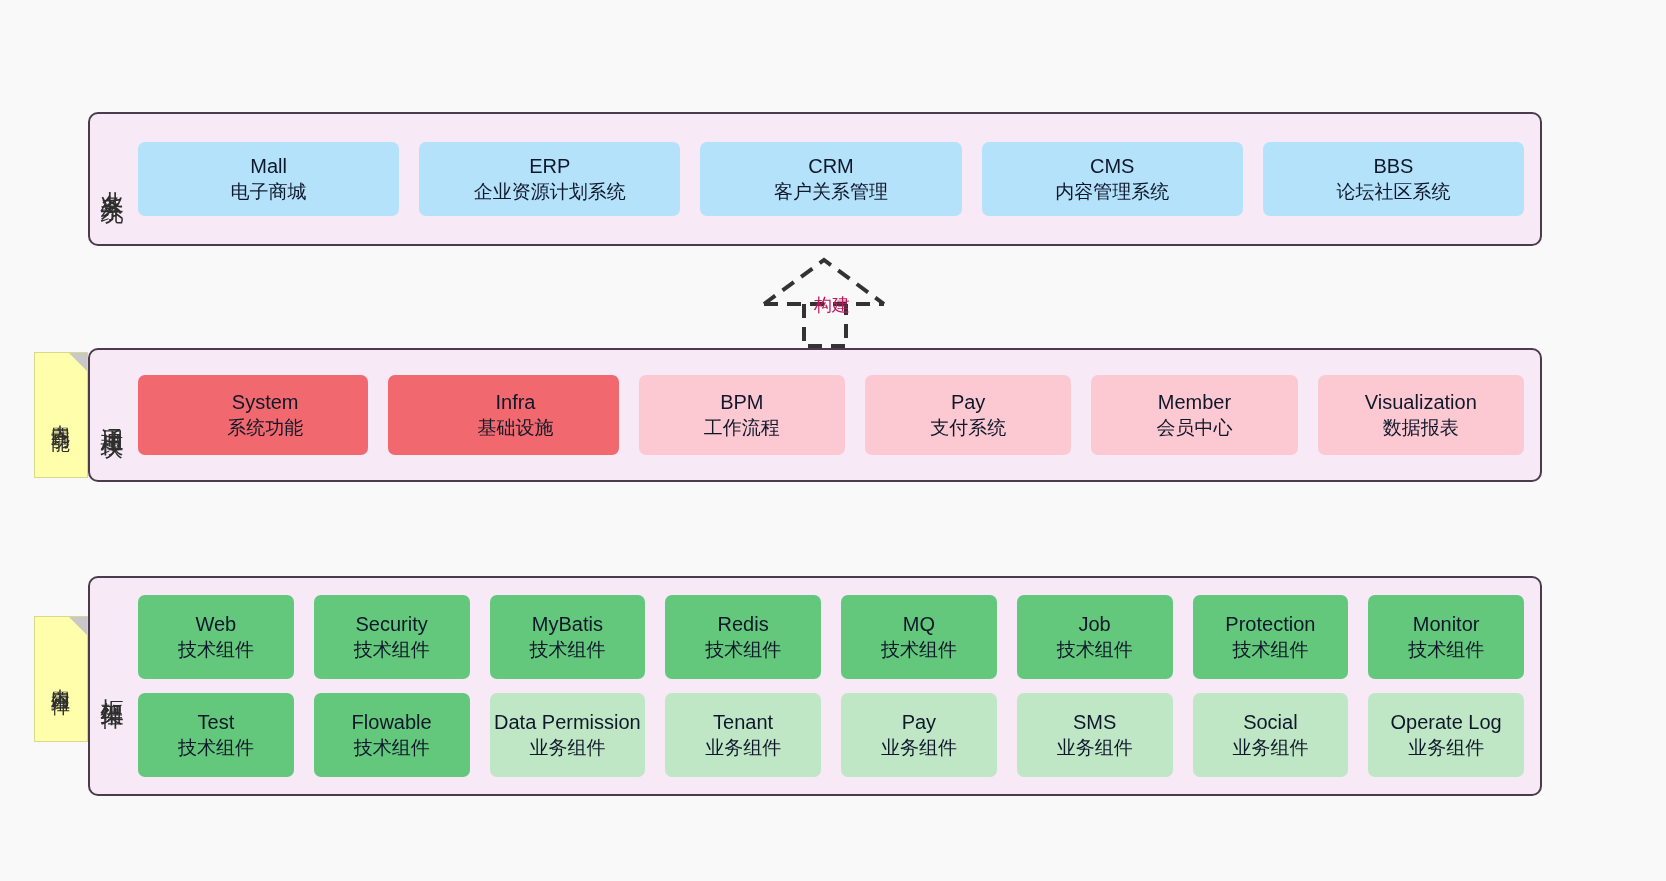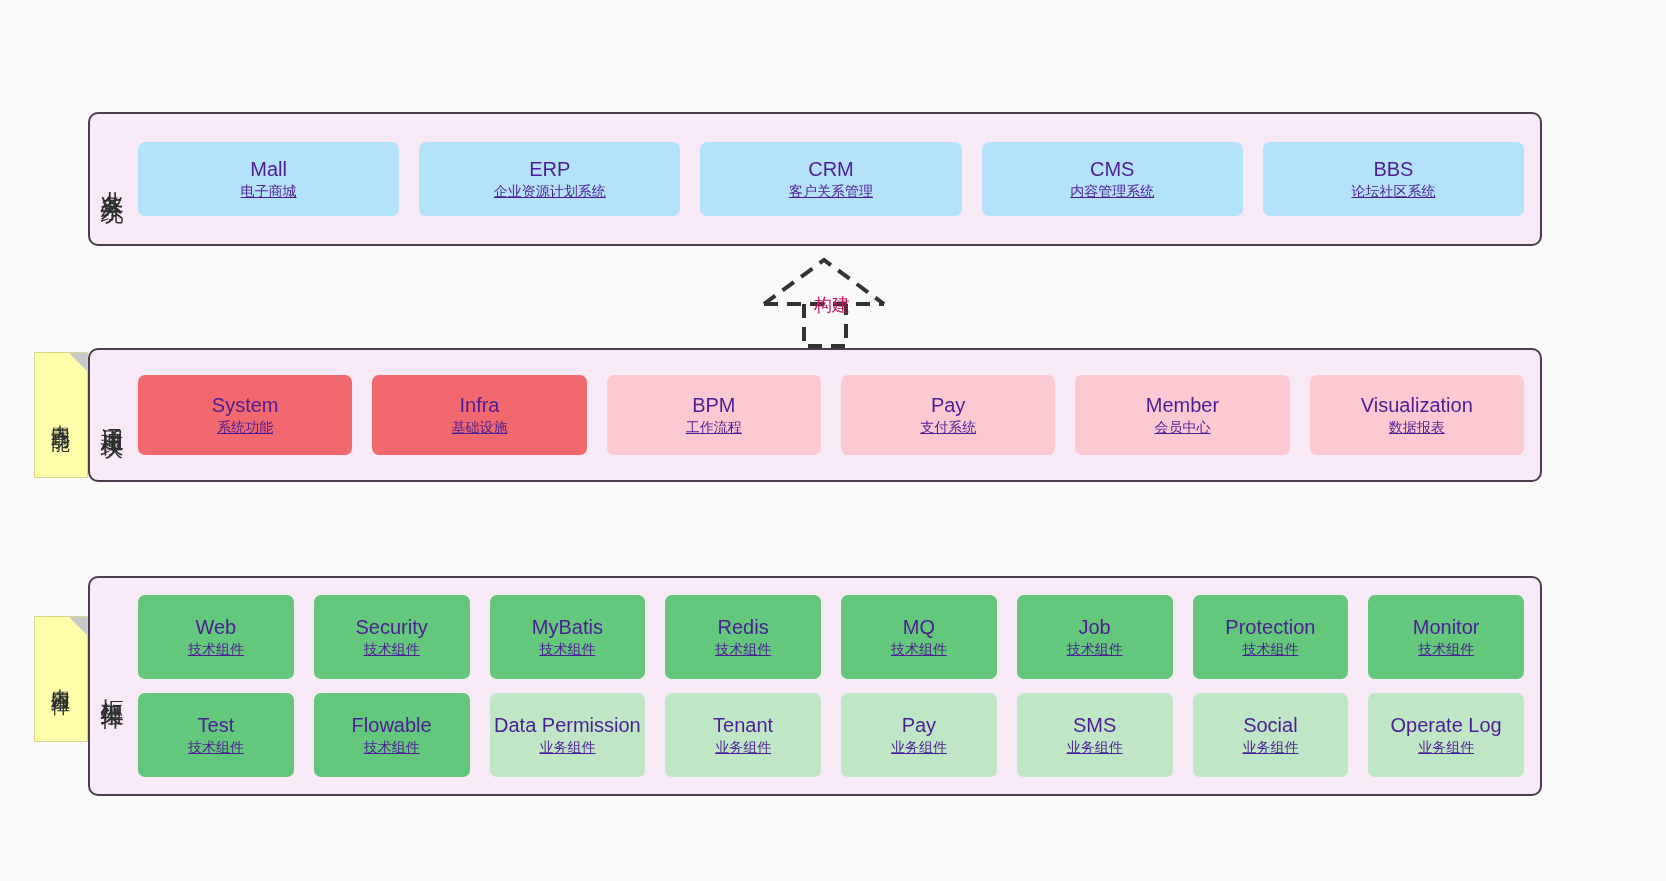--- a/index.html
+++ b/index.html
@@ -58,30 +58,30 @@
 
   
   .card {
     flex: 1 1 0;
     border-radius: 7px;
     display: flex;
     flex-direction: column;
     align-items: center;
     justify-content: center;
     text-align: center;
-    color: #4c1d95;
+    color: #0f172a;
     line-height: 1.28;
     padding: 6px 4px;
     min-width: 0;
   }
   .card .t1 { font-size: 20px; }
-  .card .t2 { font-size: 14px; text-decoration: underline; }
+  .card .t2 { font-size: 19px; }
 
   .card.blue        { background: #b5e2fb; }
-  .card.red         { background: #f1686e; }
+  .card.red         { background: #f1686e; padding-left: 28px; }
   .card.pink        { background: #fcc9d3; justify-content: center; }
   .card.green       { background: #63c77c; }
   .card.lightgreen  { background: #bfe7c6; }
 
   
   #layer-business  { left: 88px;  top: 112px; width: 1454px; height: 134px; }
   #layer-business .card { height: 74px; }
 
   #layer-modules   { left: 88px;  top: 348px; width: 1454px; height: 134px; }
   #layer-modules .card { height: 80px; }

